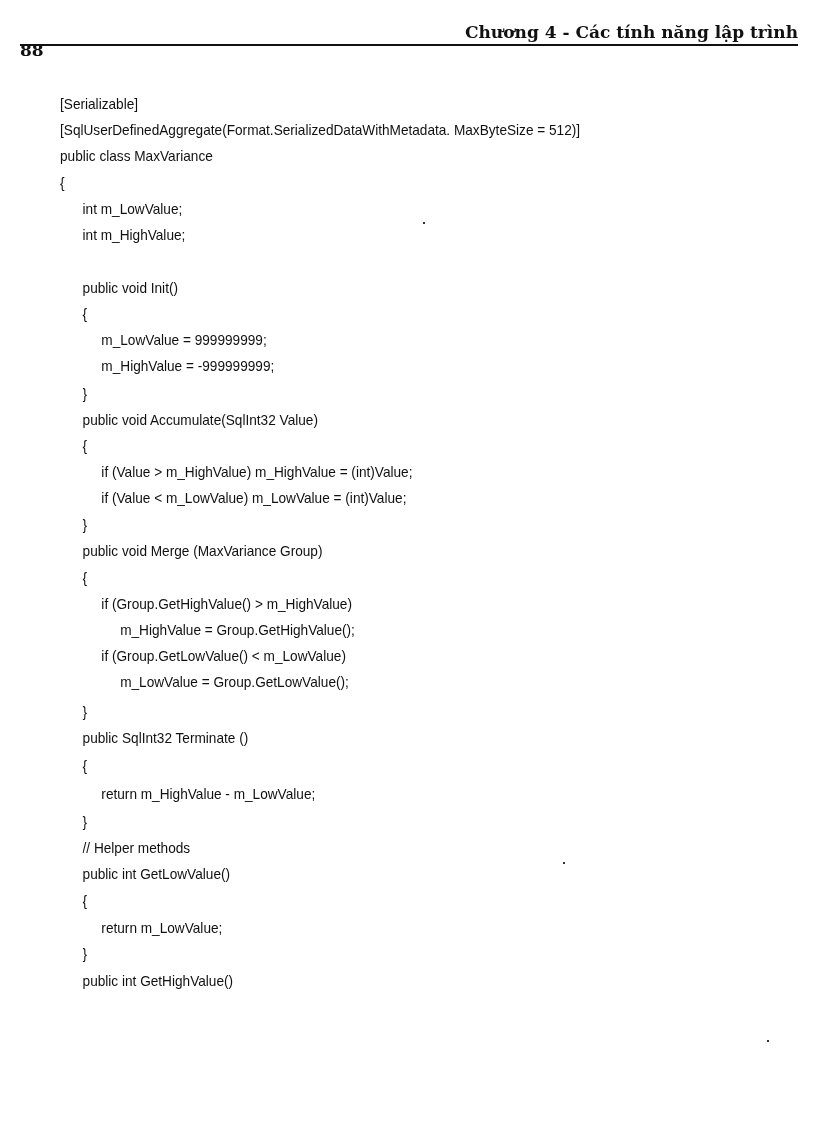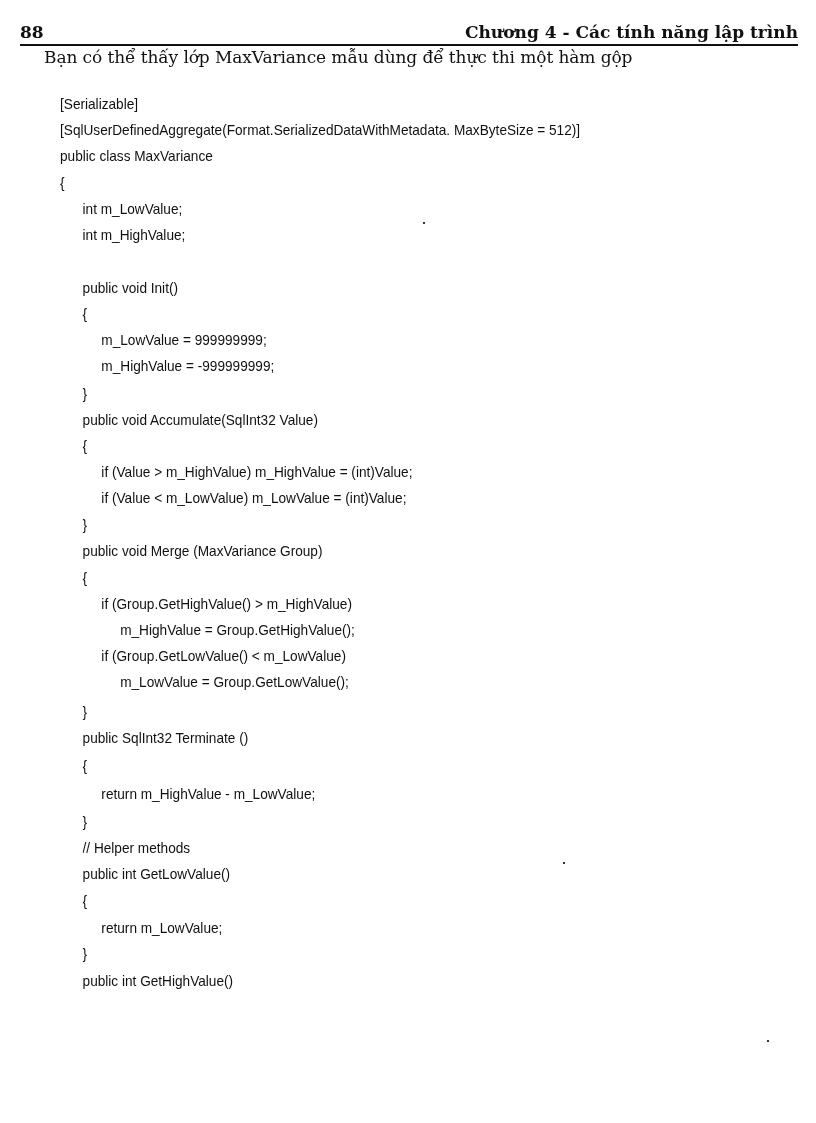--- a/index.html
+++ b/index.html
@@ -2,21 +2,21 @@
 <html><head>
 <meta charset="utf-8">
 <style>
   html, body { margin: 0; padding: 0; background: #ffffff; }
   body { width: 816px; height: 1123px; position: relative; overflow: hidden; color: #111; }
   .page-header {
     position: absolute; left: 20px; top: 22px; width: 778px; height: 22px;
     border-bottom: 2px solid #111;
     font-family: "DejaVu Serif", serif; font-weight: bold;
   }
-  .page-number { position: absolute; left: 0; top: 0; font-size: 17px; }
+  .page-number { position: absolute; left: 0; top: 18px; font-size: 17px; }
   .chapter-title { position: absolute; right: 0; top: 0; font-size: 17px; }
   .intro {
     position: absolute; left: 20px; top: 45px; width: 790px;
     font-family: "DejaVu Serif", serif; font-size: 17px; line-height: 24px;
     letter-spacing: -0.1px;
   }
   .intro .line1 { padding-left: 24px; display: block; white-space: nowrap; }
   .intro .line2 { display: block; white-space: nowrap; }
   .code {
     position: absolute; left: 60px; top: 94px;
@@ -28,21 +28,20 @@
 </style>
 </head>
 <body>
 
 <div class="page-header">
   <span class="page-number">88</span>
   <span class="chapter-title">Chương 4 - Các tính năng lập trình</span>
 </div>
 
 <div class="intro">
-  <span class="line1">Bạn có thể thấy lớp MaxVariance mẫu dùng để thực thi một hàm gộp</span>
 </div>
 
 <div class="code" id="code">
     <div class="code-line" style="left: 0px; top: 0px;">[Serializable]</div>
     <div class="code-line" style="left: 0px; top: 26px;">[SqlUserDefinedAggregate(Format.SerializedDataWithMetadata. MaxByteSize = 512)]</div>
     <div class="code-line" style="left: 0px; top: 52px;">public class MaxVariance</div>
     <div class="code-line" style="left: 0px; top: 79px;">{</div>
     <div class="code-line" style="left: 24px; top: 105px;">int m_LowValue;</div>
     <div class="code-line" style="left: 24px; top: 131px;">int m_HighValue;</div>
     <div class="code-line" style="left: 24px; top: 184px;">public void Init()</div>

